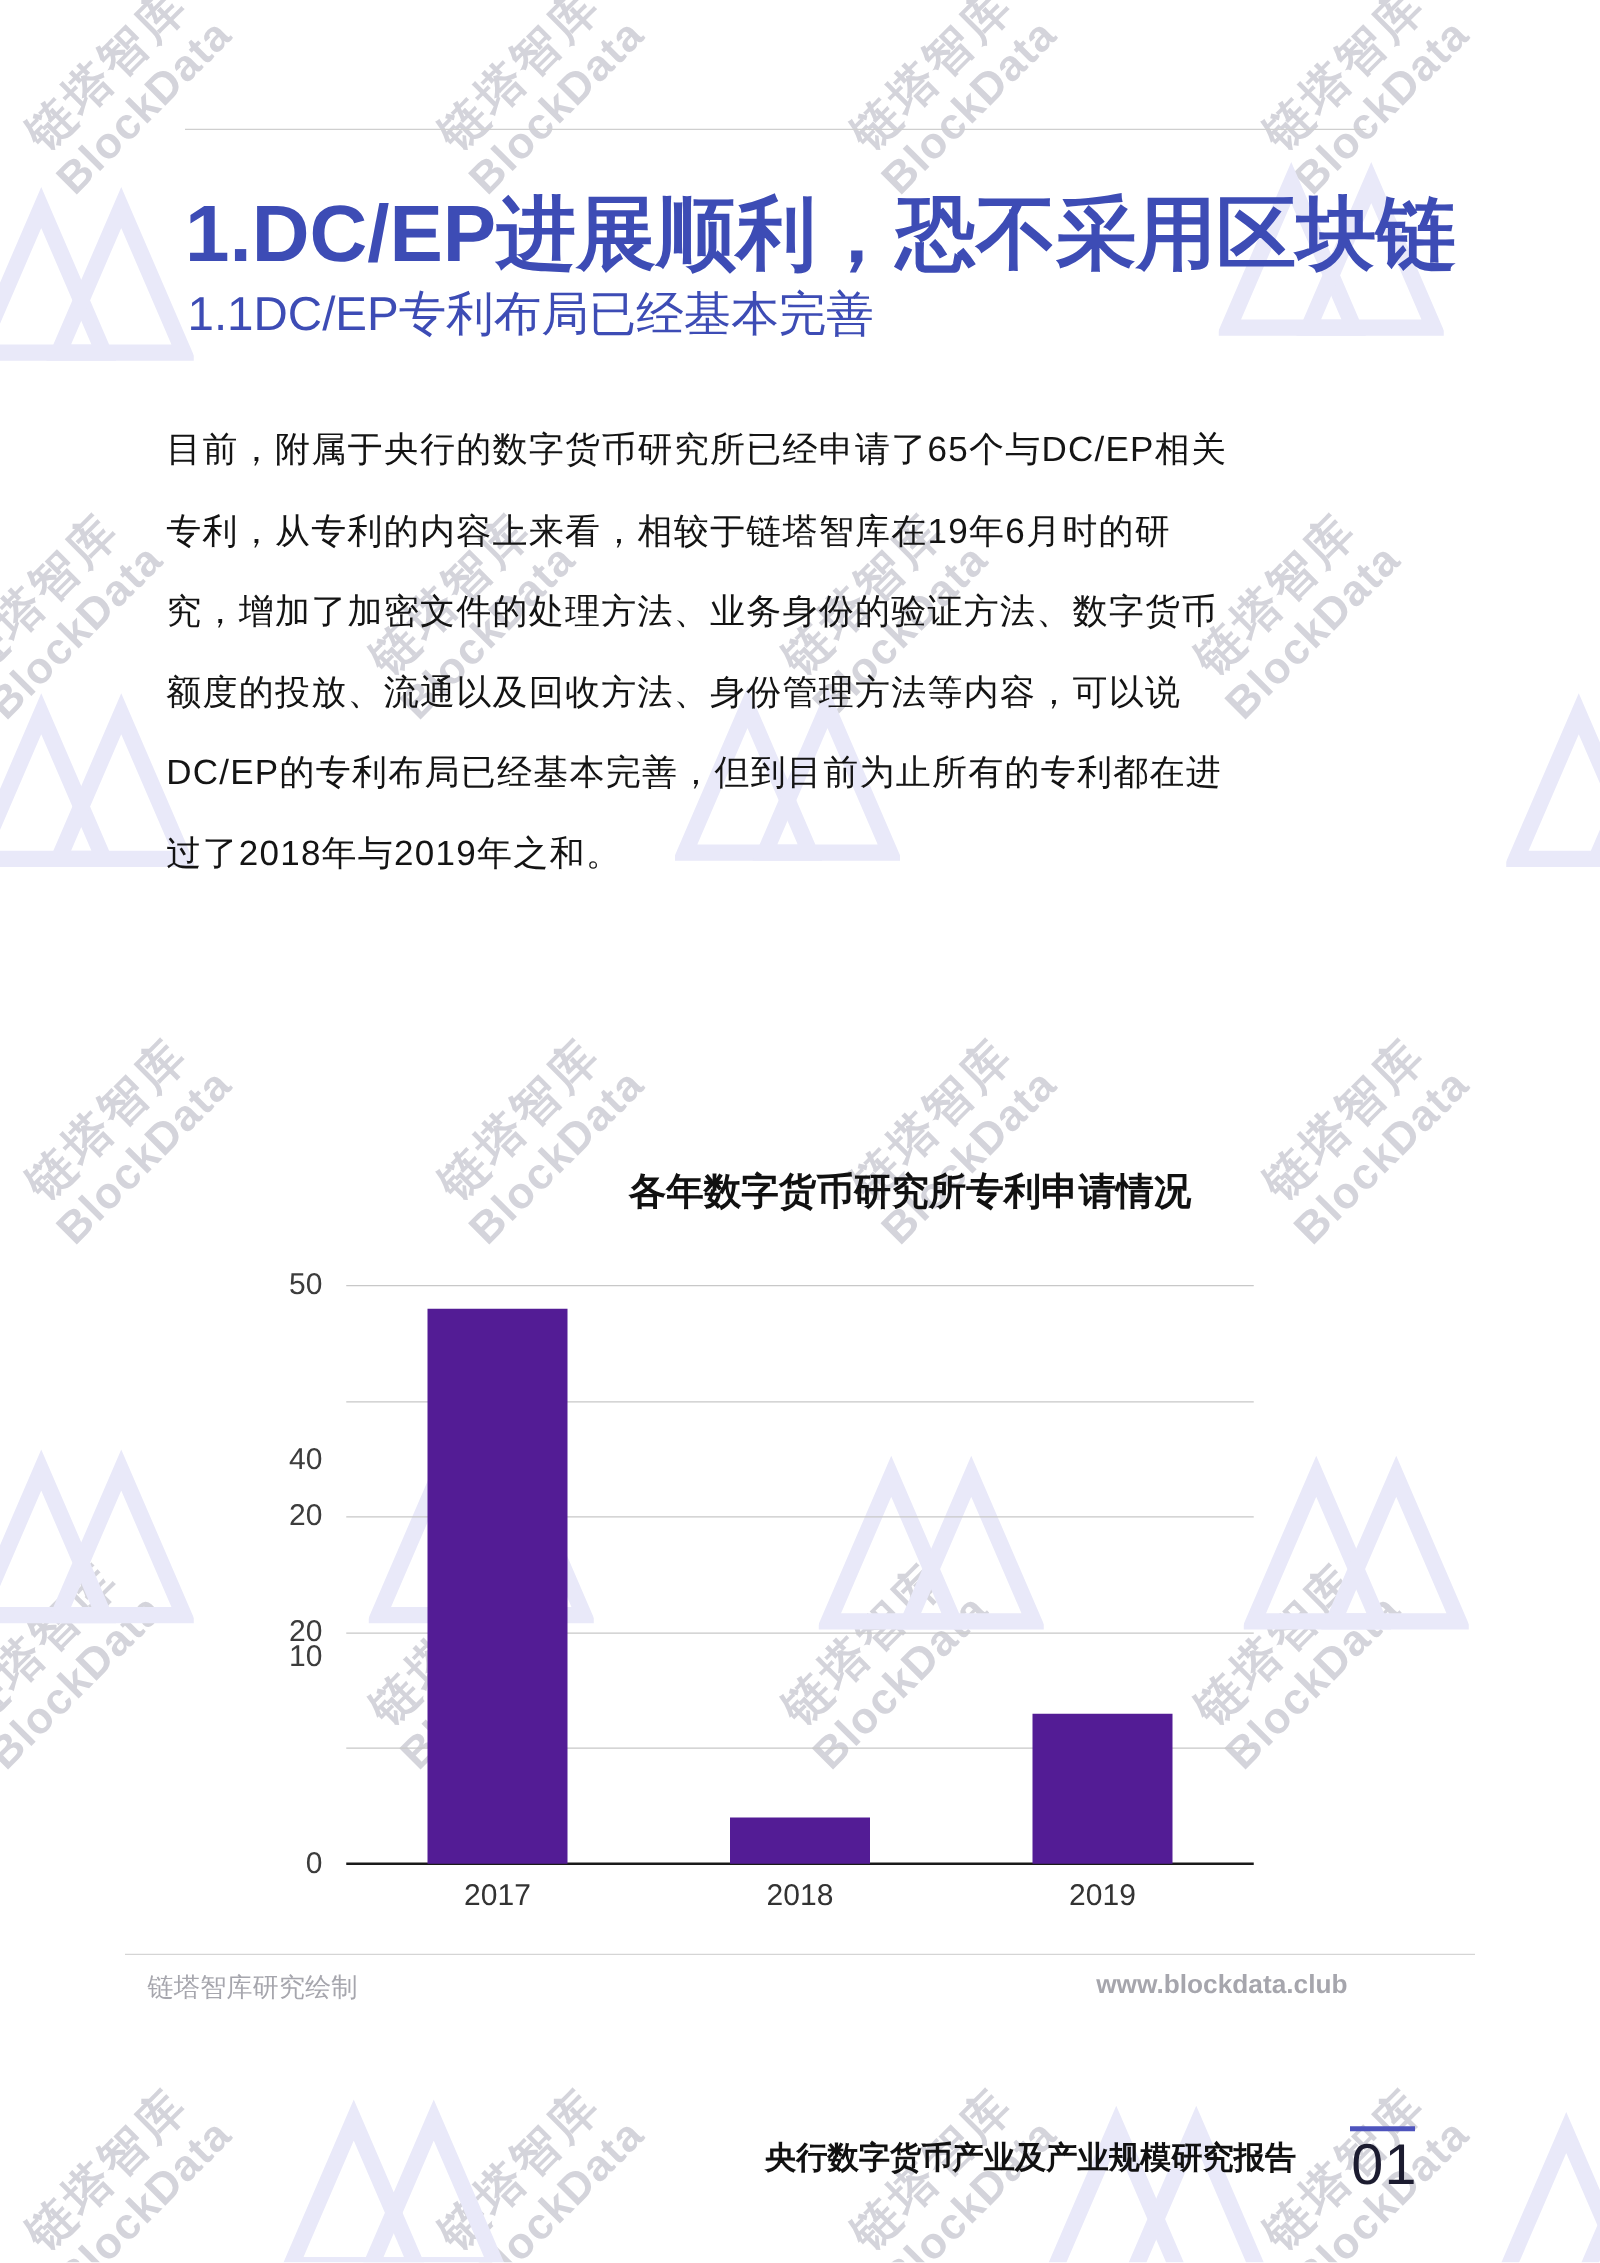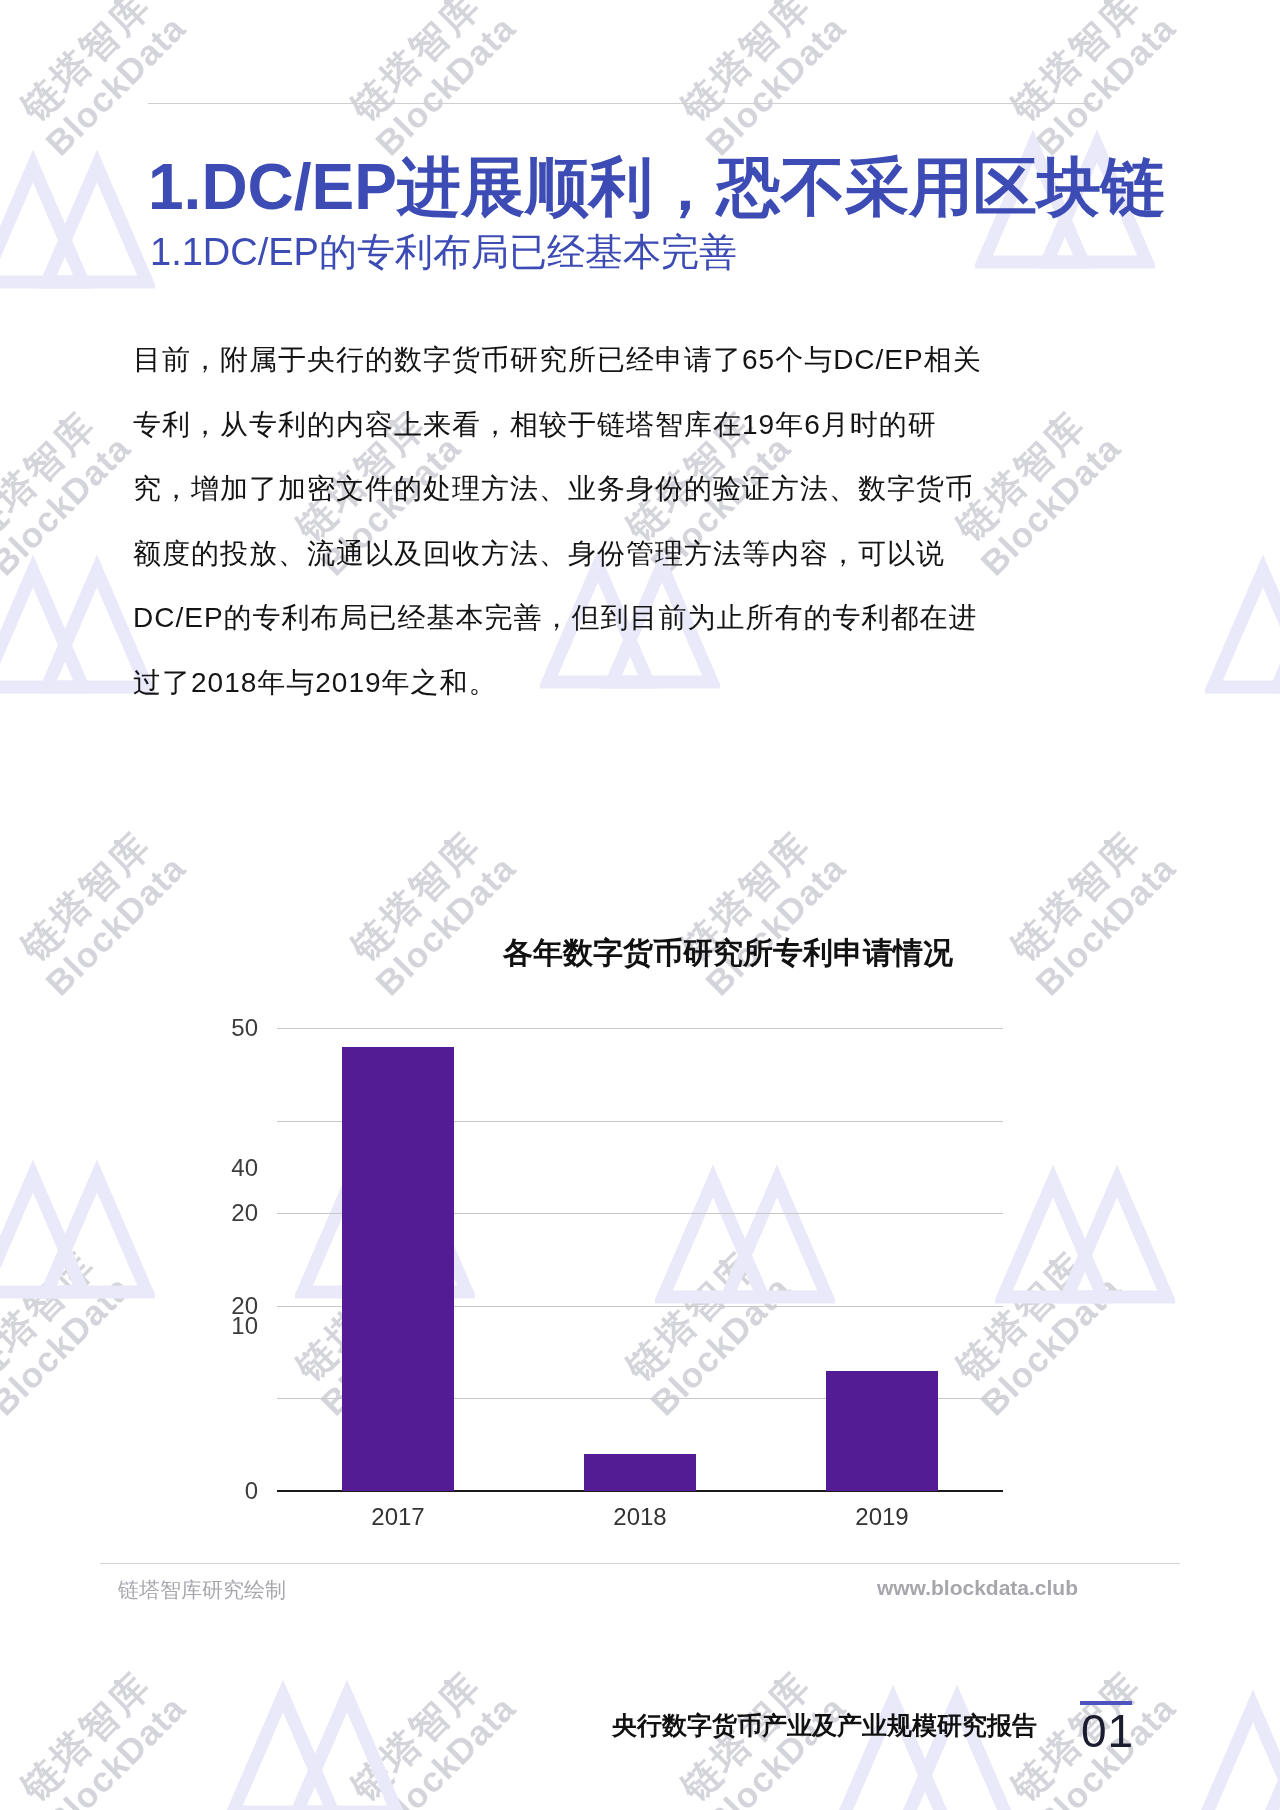--- a/index.html
+++ b/index.html
@@ -214,21 +214,21 @@
           <path d="M8 142 L58 26 L108 142 Z" fill="none" stroke="#e9e9f9" stroke-width="13"></path>
           <path d="M72 142 L122 26 L172 142 Z" fill="none" stroke="#e9e9f9" stroke-width="13"></path>
         </svg></div>
     </div>
 
   <div id="content">
     <div class="rule" style="left:148px;top:103px;width:945px;"></div>
 
     <div class="main-title">1.DC/EP进展顺利，恐不采用区块链</div>
 
-    <div class="sub-title">1.1DC/EP的专利布局已经基本完善</div>
+    <div class="sub-title">1.1DC/EP专利布局已经基本完善</div>
 
     <div class="body-para">
       <div class="body-line">目前，附属于央行的数字货币研究所已经申请了65个与DC/EP相关</div>
       <div class="body-line">专利，从专利的内容上来看，相较于链塔智库在19年6月时的研</div>
       <div class="body-line">究，增加了加密文件的处理方法、业务身份的验证方法、数字货币</div>
       <div class="body-line">额度的投放、流通以及回收方法、身份管理方法等内容，可以说</div>
       <div class="body-line">DC/EP的专利布局已经基本完善，但到目前为止所有的专利都在进</div>
       <div class="body-line">过了2018年与2019年之和。</div>
     </div>
 

